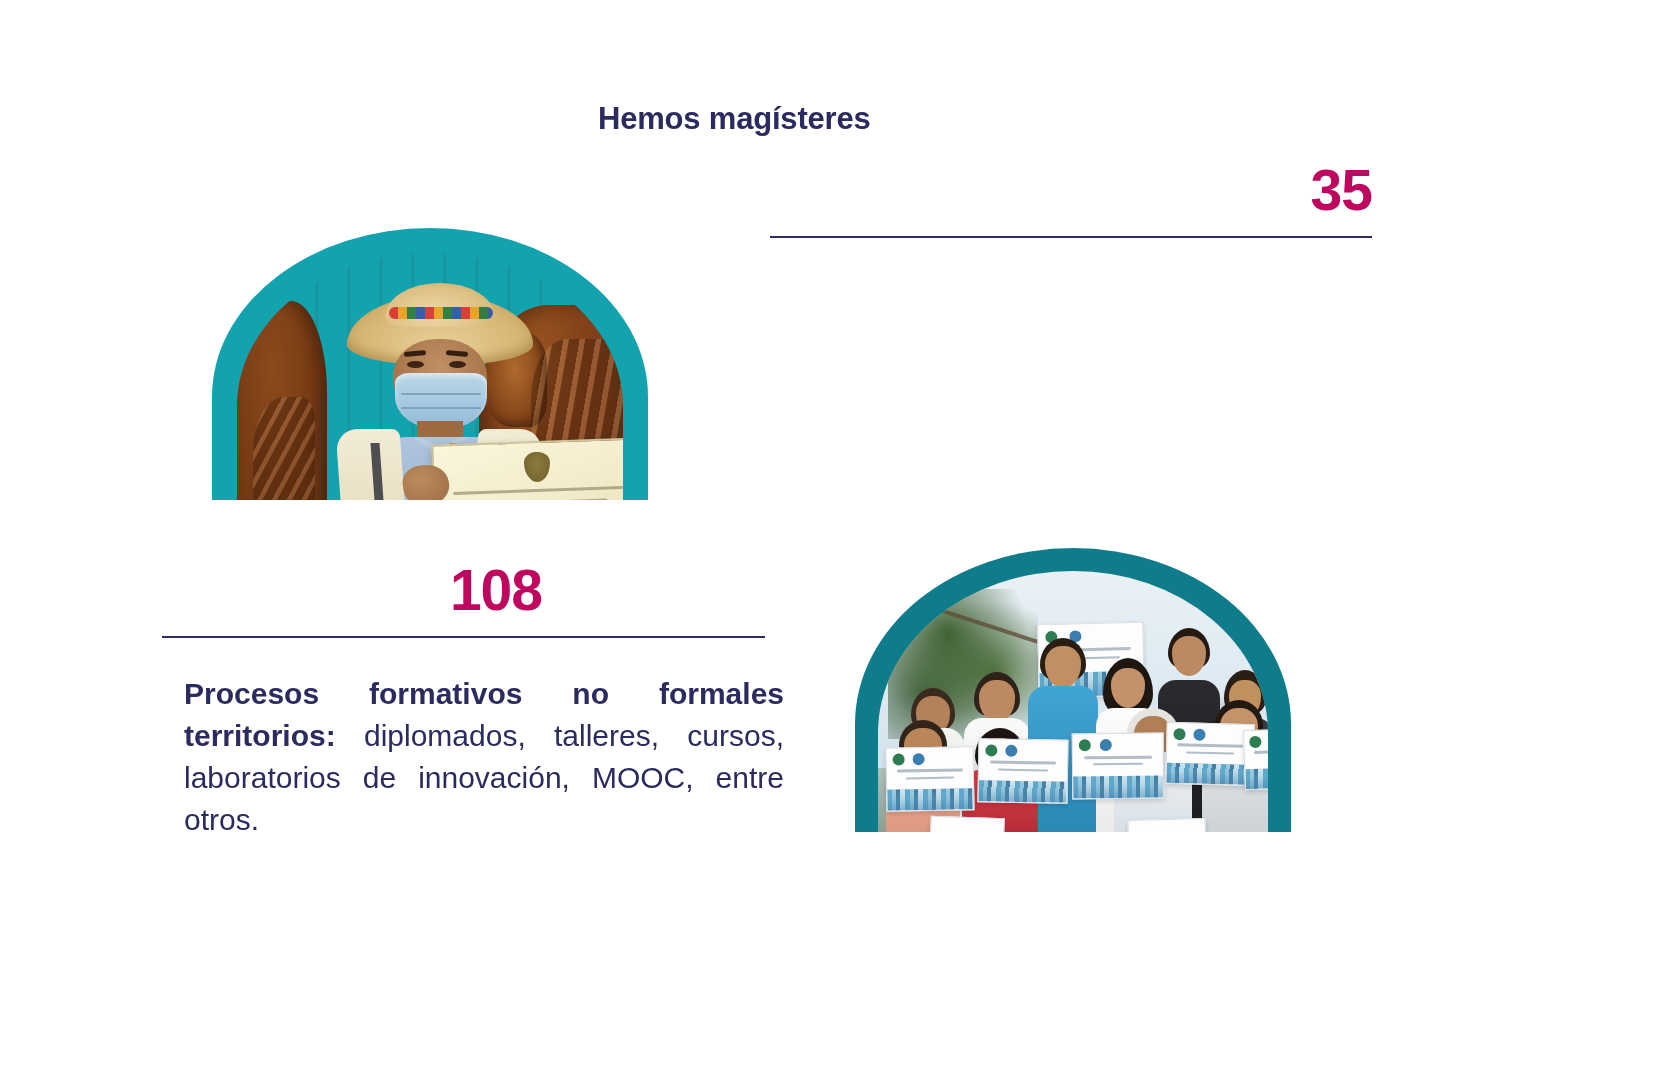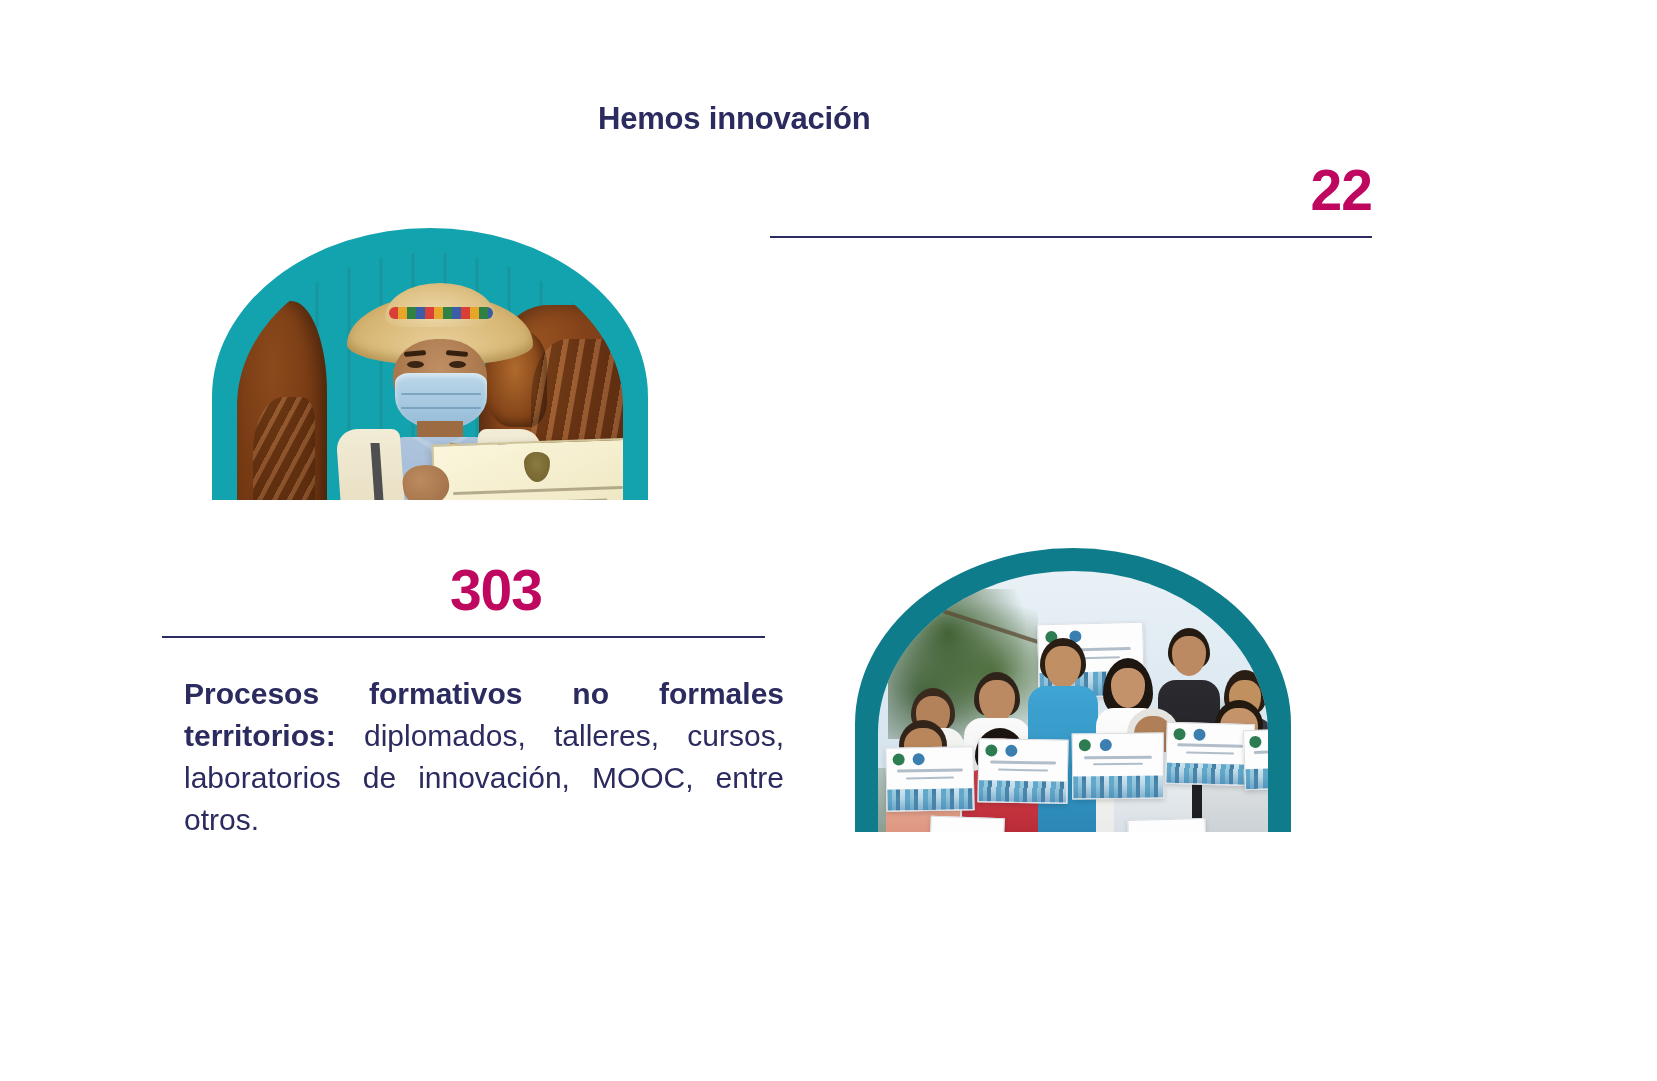--- a/index.html
+++ b/index.html
@@ -335,28 +335,28 @@
   }
 
   
   .nosel { user-select:none; }
 </style>
 </head>
 <body>
 
 <div class="canvas">
 
-  <div class="page-title nosel">Hemos innovación</div>
-
-  <div class="stat-number nosel" id="stat1-number">22</div>
+  <div class="page-title nosel">Hemos magísteres</div>
+
+  <div class="stat-number nosel" id="stat1-number">35</div>
 
   <div class="stat-rule" id="stat1-rule"></div>
 
 
-  <div class="stat-number nosel" id="stat2-number">303</div>
+  <div class="stat-number nosel" id="stat2-number">108</div>
 
   <div class="stat-rule" id="stat2-rule"></div>
 
   <div class="stat-body nosel" id="stat2-body"><b>Procesos formativos no formales territorios:</b><span> diplomados, talleres, cursos, laboratorios de innovación, MOOC, entre otros.</span></div>
 
   <div class="photo-frame" id="photo1">
 
     <div class="arch-ring"></div>
 
     <div class="arch-photo">

